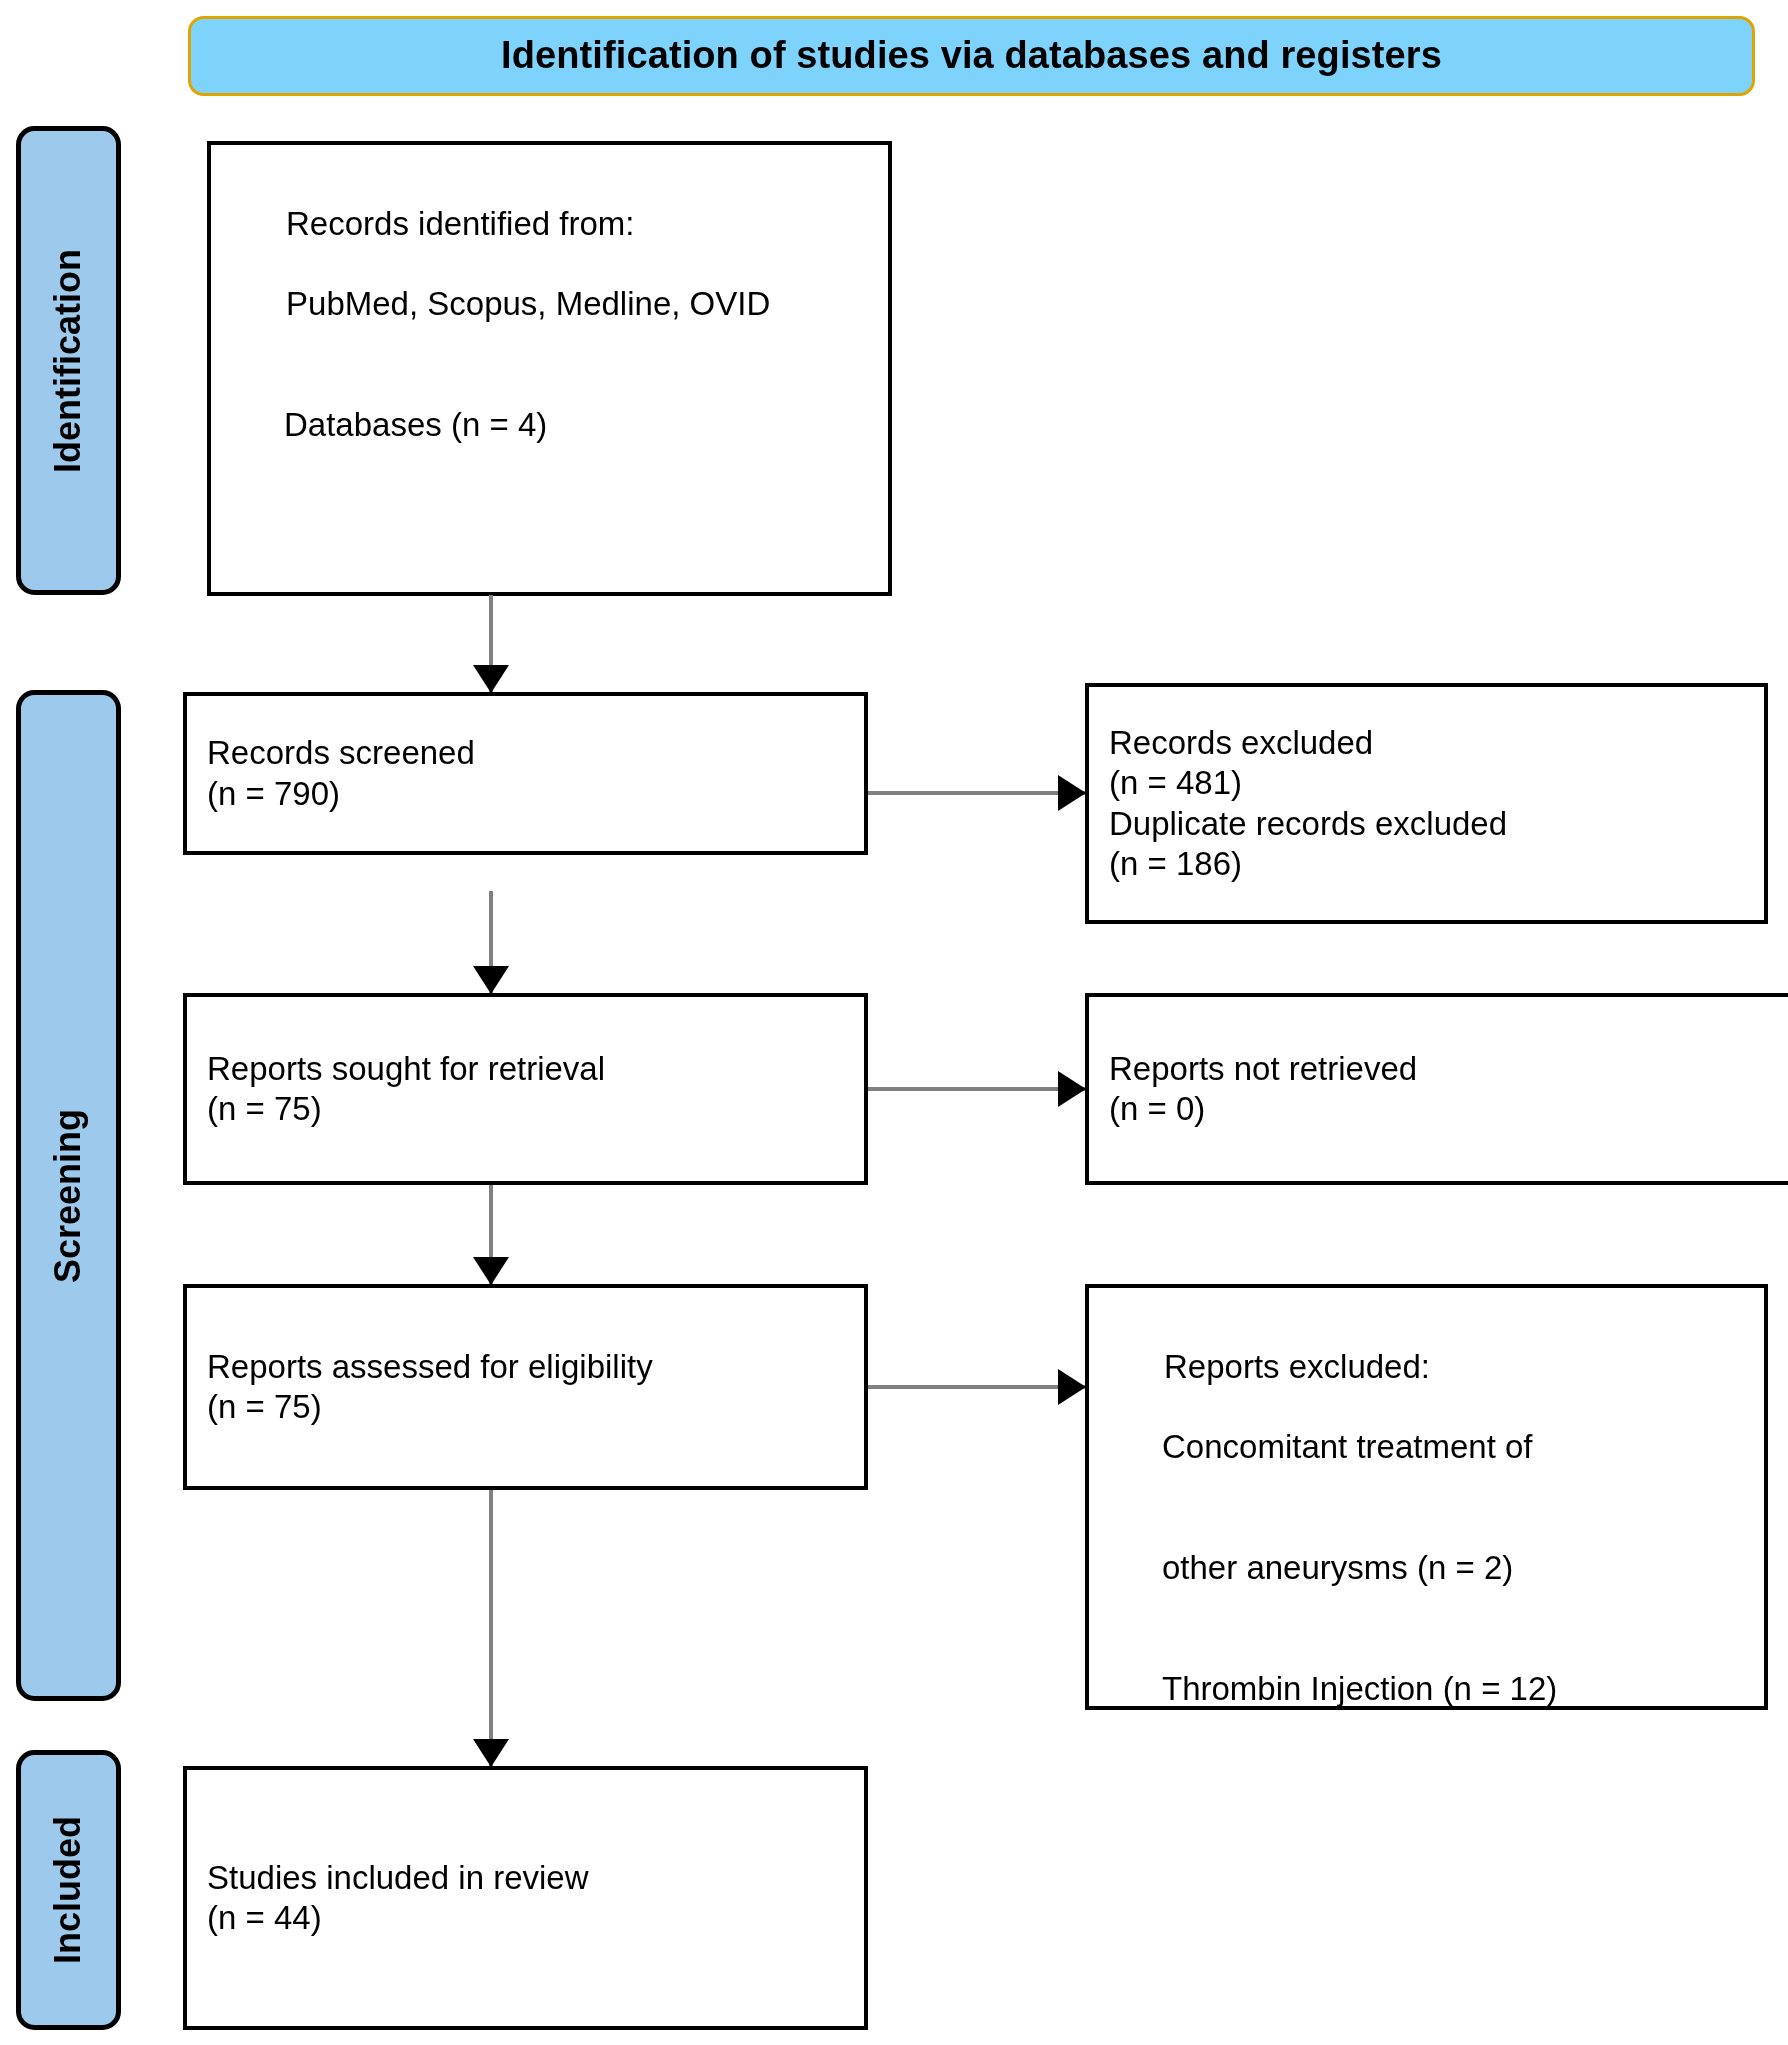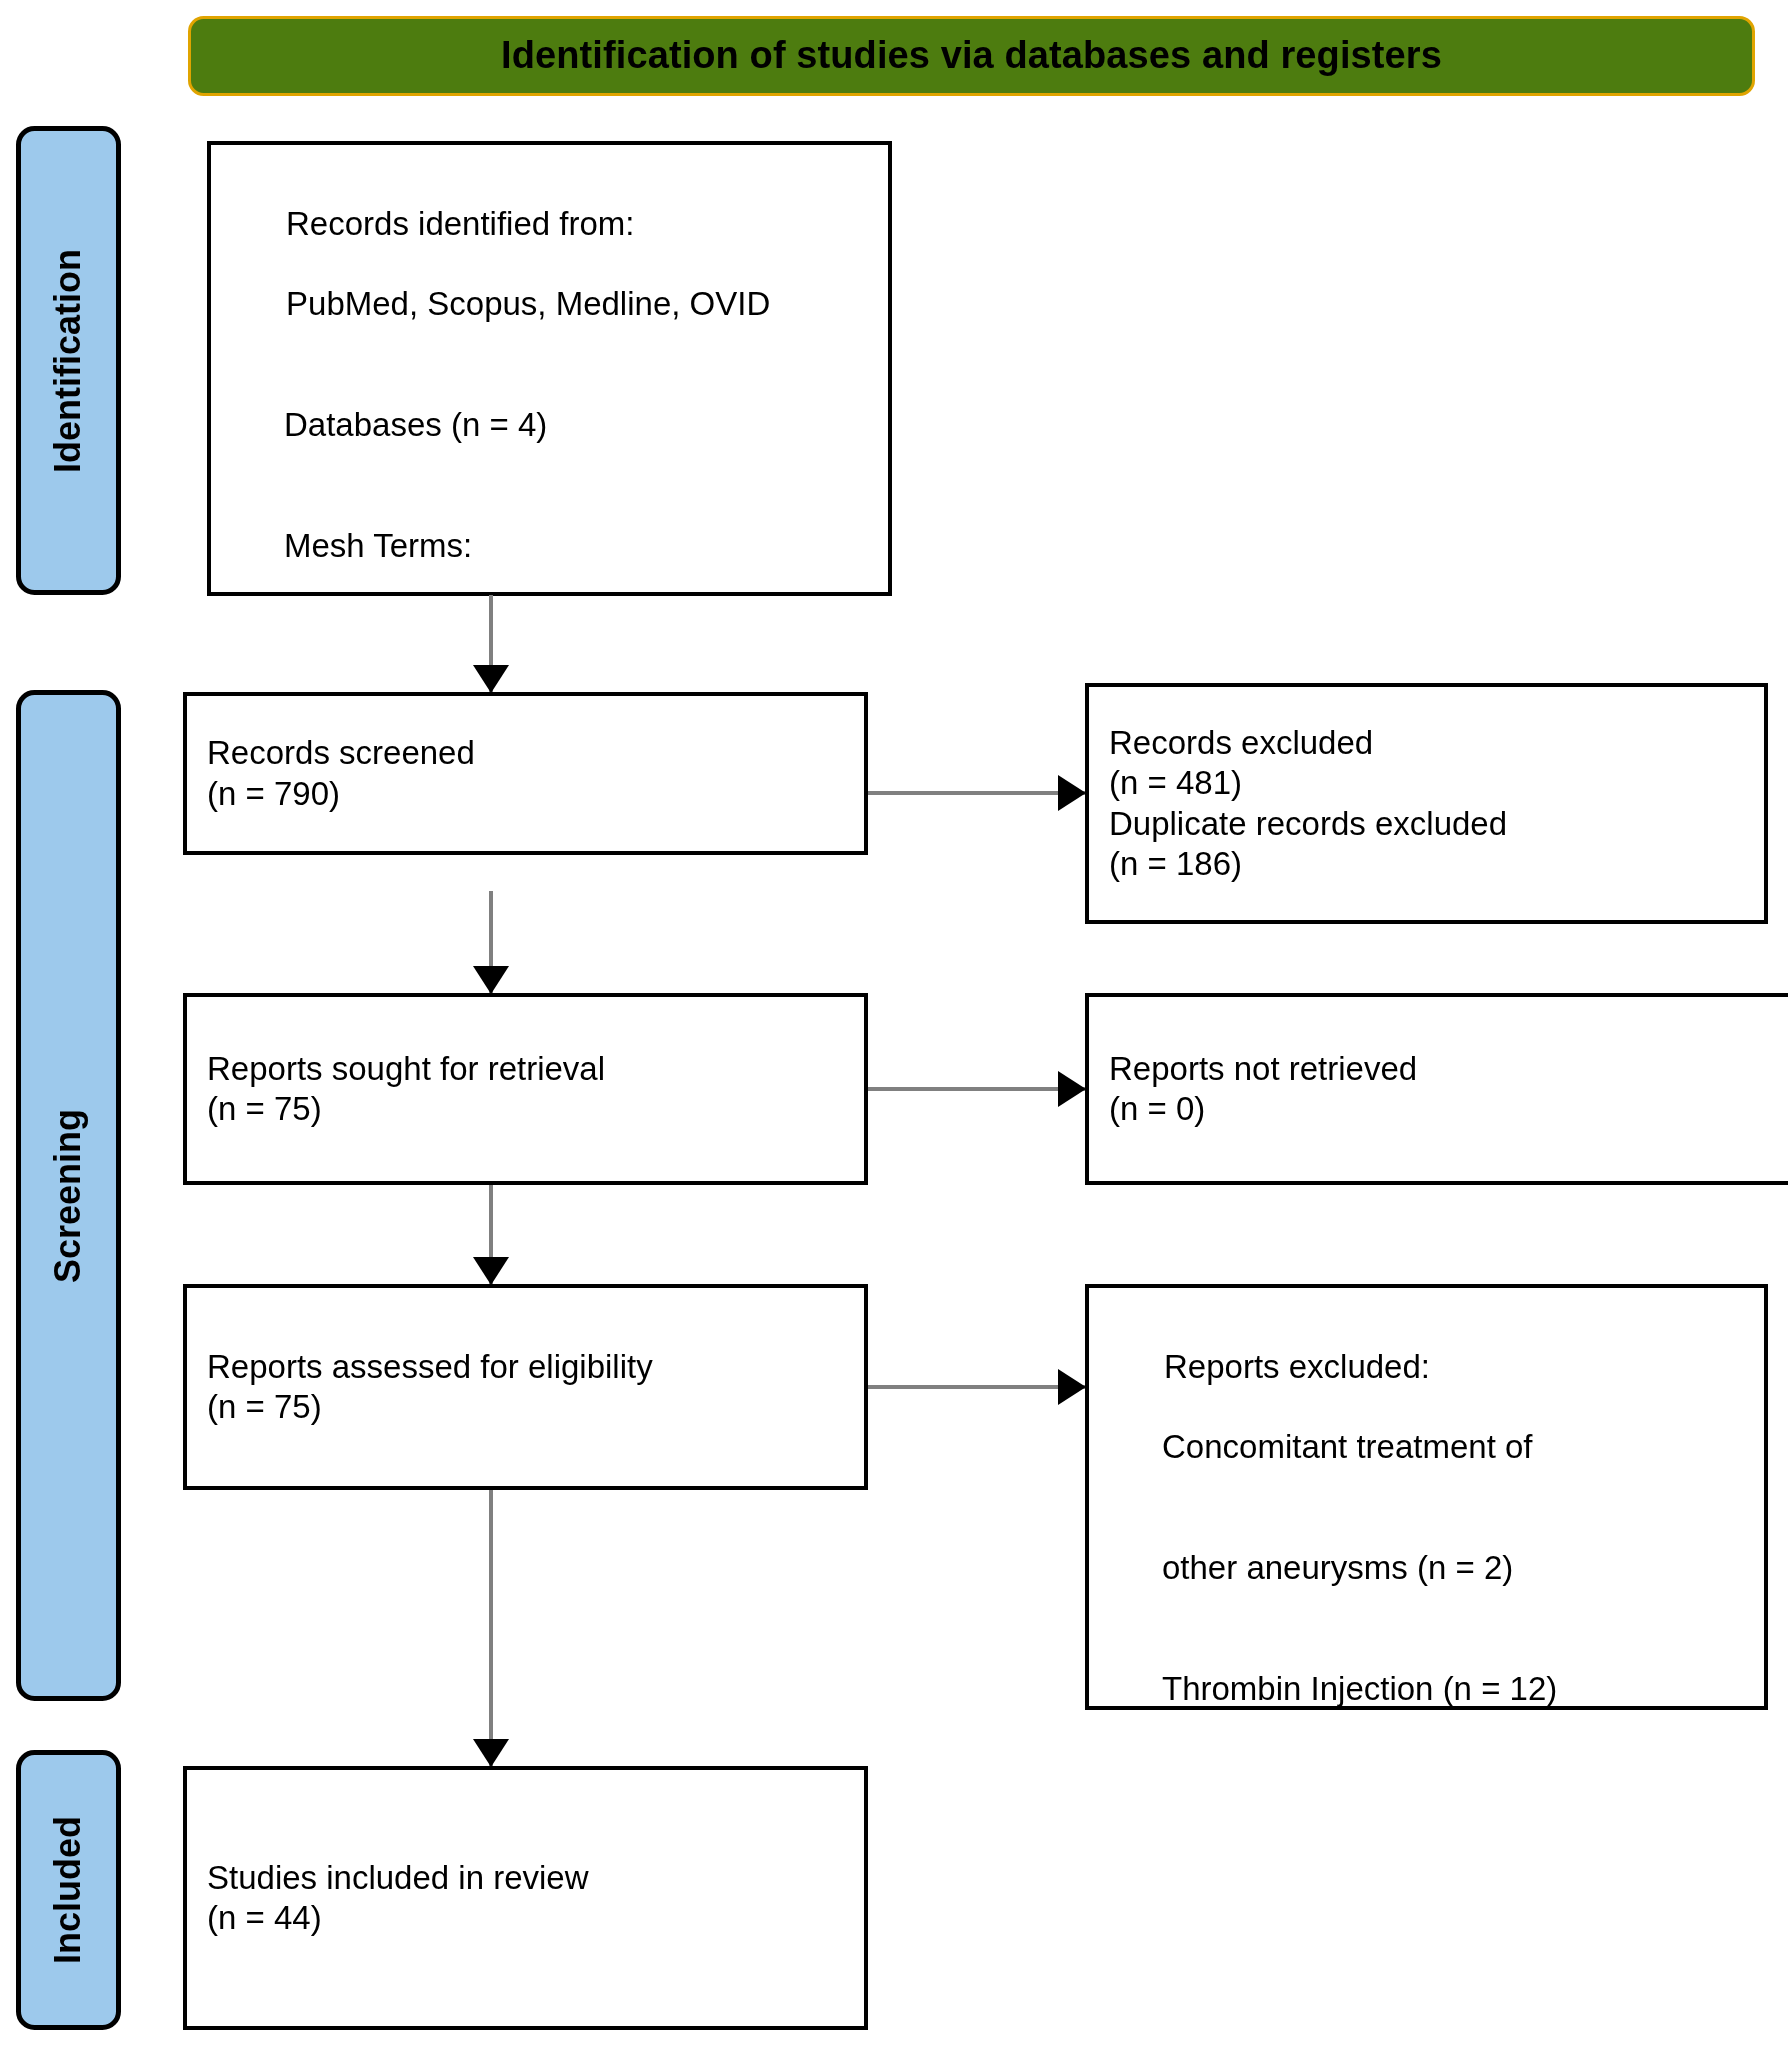--- a/index.html
+++ b/index.html
@@ -19,21 +19,21 @@
     overflow: hidden;
   }
 
   
   .banner {
     position: absolute;
     left: 188px;
     top: 15.6px;
     width: 1567px;
     height: 80px;
-    background: #4d7c0f;
+    background: #7dd3fc;
     border: 3.6px solid #E0A400;
     border-radius: 15.6px;
     box-sizing: border-box;
     display: flex;
     align-items: center;
     justify-content: center;
   }
   .banner-title {
     font-size: 38px;
     font-weight: bold;
@@ -158,21 +158,20 @@
 
   <div class="stage" id="stage-included">
     <span class="stage-label">Included</span>
   </div>
 
   <div class="box" id="box-identified">
     <div class="box-text">
       <span>Records identified from:</span><br>
       <span>PubMed, Scopus, Medline, OVID</span><br>
       <span class="ind1">Databases (n = 4)</span>
-      <span class="ind2">Mesh Terms:</span>
       <br>
       <br>
       <br>
       <br>
       <br>
       
     </div>
   </div>
 
   <div class="box vcenter" id="box-screened">

